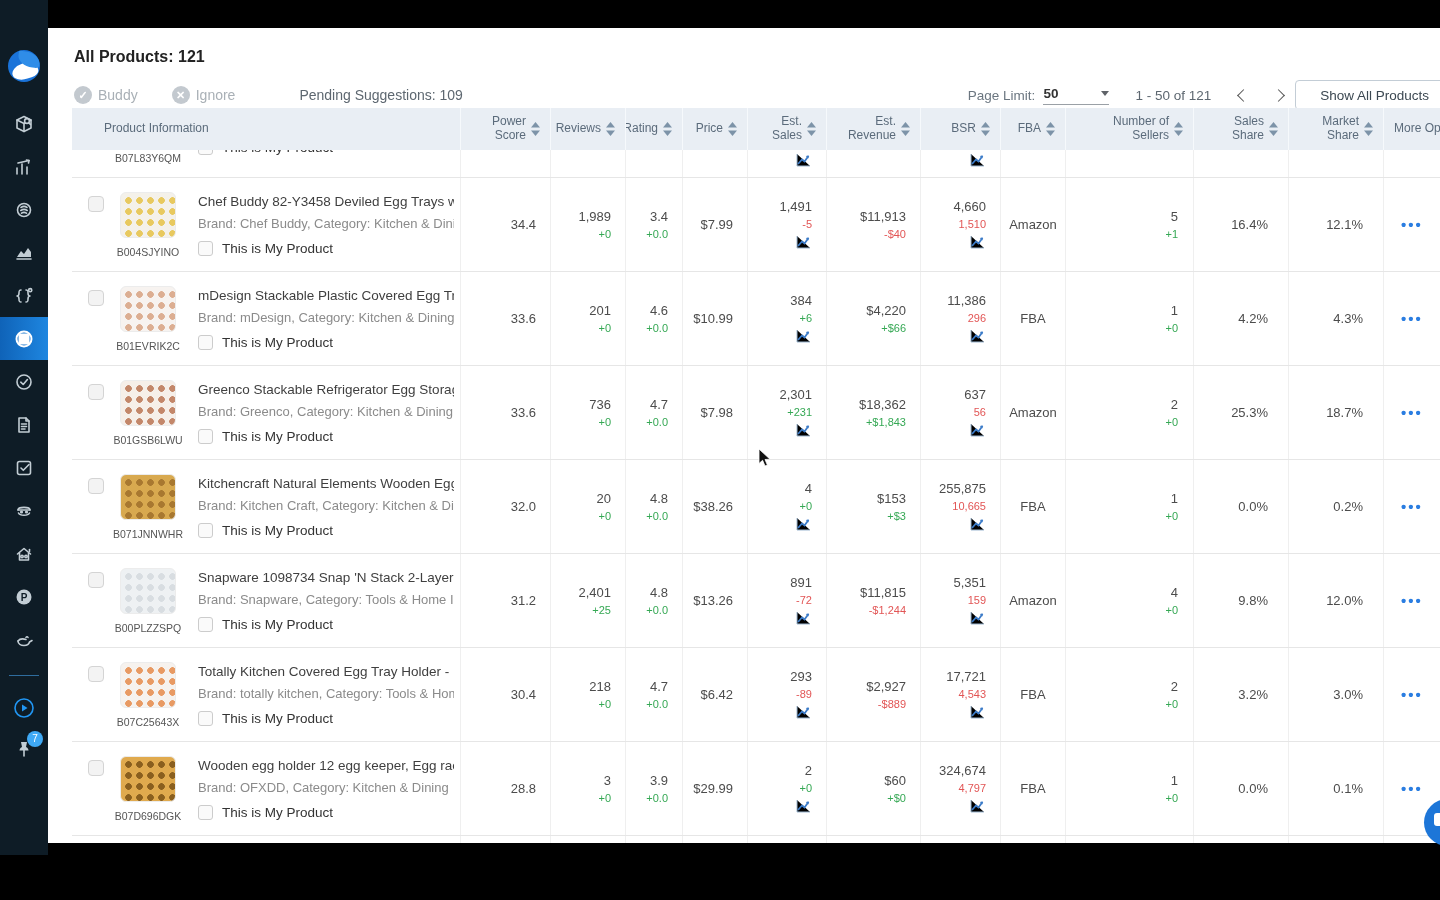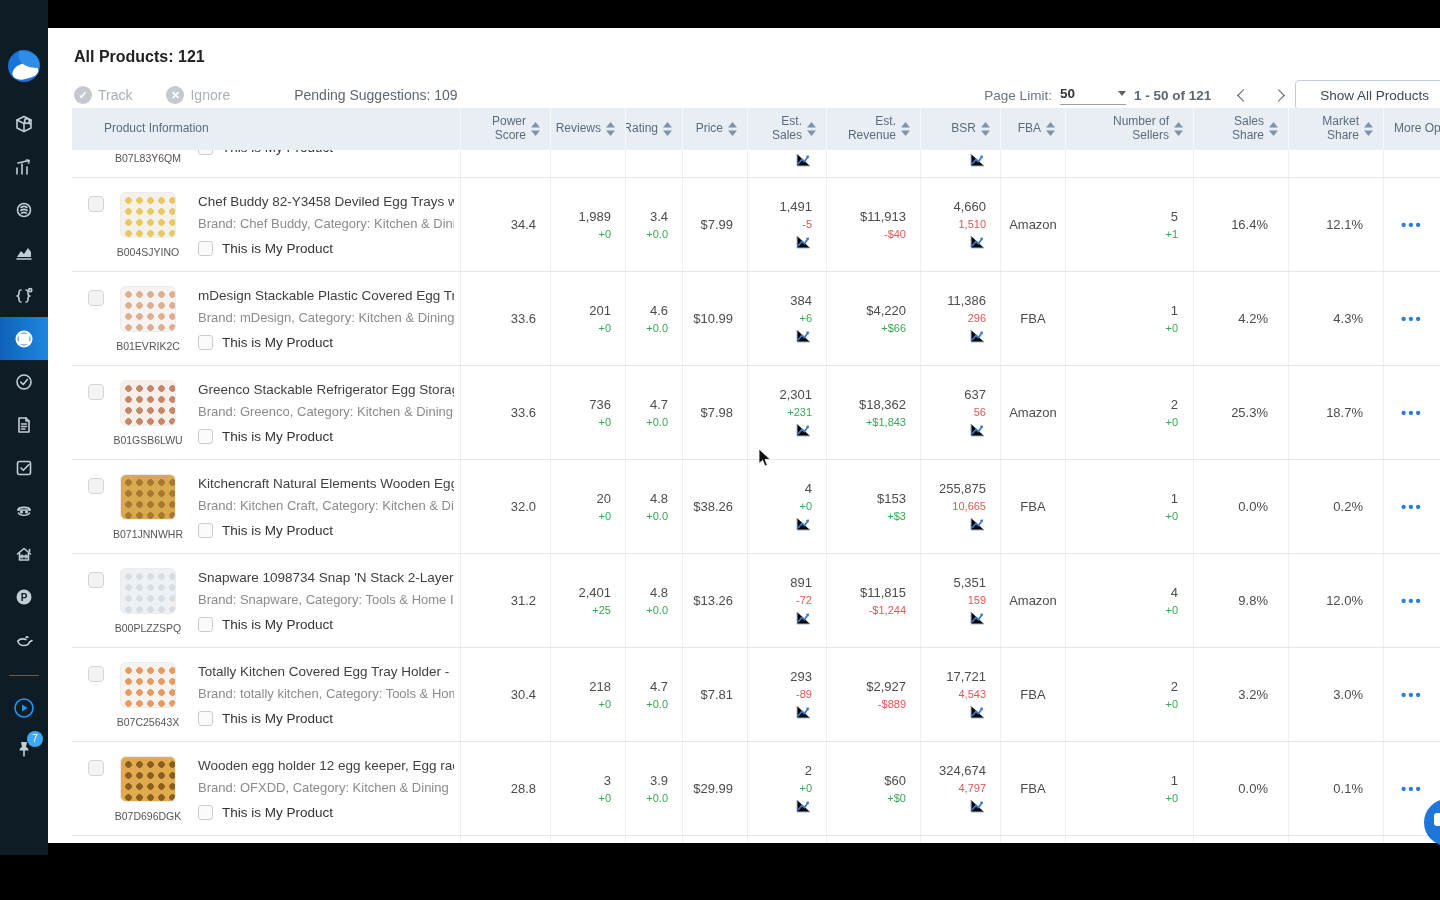--- a/index.html
+++ b/index.html
@@ -38,21 +38,21 @@
   .tool-ico { width:18px; height:18px; border-radius:50%; background:#c3c9cf; color:#fff;
     font-size:11px; line-height:18px; text-align:center; font-weight:bold; }
   .pending { color:#5d6770; font-size:14px; margin-left:30px; }
   #toolbar-right { margin-left:auto; display:flex; align-items:center; }
   .pl-label { color:#6b7680; font-size:13.5px; }
   .pl-value { display:inline-flex; align-items:center; justify-content:space-between;
     width:66px; margin-left:8px; border-bottom:1px solid #9aa0a6; padding-bottom:3px;
     font-size:13.5px; font-weight:bold; color:#333; }
   .caret { width:0; height:0; border-left:4px solid transparent; border-right:4px solid transparent;
     border-top:5px solid #5f6368; }
-  .range { color:#5d6770; font-size:13.5px; margin:0 28px 0 8px;font-weight:bold; }
+  .range { color:#5d6770; font-size:13.5px; margin:0 28px 0 26px; }
   .chev { width:9px; height:9px; border-left:1.6px solid #555; border-bottom:1.6px solid #555;
     display:inline-block; margin-right:26px; }
   .chev.left  { transform:rotate(45deg); }
   .chev.right { transform:rotate(-135deg); margin-right:12px; }
   .show-all { border:1px solid #c3cdd6; background:#fff; border-radius:4px; height:30px;
     padding:0 24px; font-size:13.5px; color:#3c4852; margin-right:-14px; white-space:nowrap;
     font-family:"Liberation Sans", sans-serif; }
 
   
   #table { position:absolute; left:24px; top:80px; width:1368px; }
@@ -235,21 +235,21 @@
     </div>
   </nav>
 
   <div id="main">
 
     <div id="page-head">
       <div class="page-title">All Products: 121</div>
       <div id="toolbar">
         <span class="tool-btn">
           <span class="tool-ico">✓</span>
-          <span>Track</span>
+          <span>Buddy</span>
         </span>
         <span class="tool-btn">
           <span class="tool-ico">✕</span>
           <span>Ignore</span>
         </span>
         <span class="pending">Pending Suggestions: 109</span>
 
         <div id="toolbar-right">
           <span class="pl-label">Page Limit:</span>
           <span class="pl-value">
@@ -786,21 +786,21 @@
             </div>
     <div class="td c-reviews">
               <span class="val">218</span>
               <span class="chg pos">+0</span>
             </div>
     <div class="td c-rating">
               <span class="val">4.7</span>
               <span class="chg pos">+0.0</span>
             </div>
     <div class="td c-price">
-              <span class="val">$7.81</span>
+              <span class="val">$6.42</span>
             </div>
     <div class="td c-sales">
       <span class="val">293</span>
               <span class="chg neg">-89</span>
       <span class="chart">
         <svg width="17" height="15" viewBox="0 0 17 15">
                   <path d="M2 1 V13 H15" stroke="#9db8d2" stroke-width="1"></path>
                   <path d="M3 11 L7 6.5 L9.5 8.5 L13.5 3" stroke="#3b7bc8" stroke-width="1.8" fill="none"></path>
                   <path d="M13.8 2.6 L10.8 2.9 L13.4 5.4 Z" fill="#3b7bc8"></path>
                 </svg>

